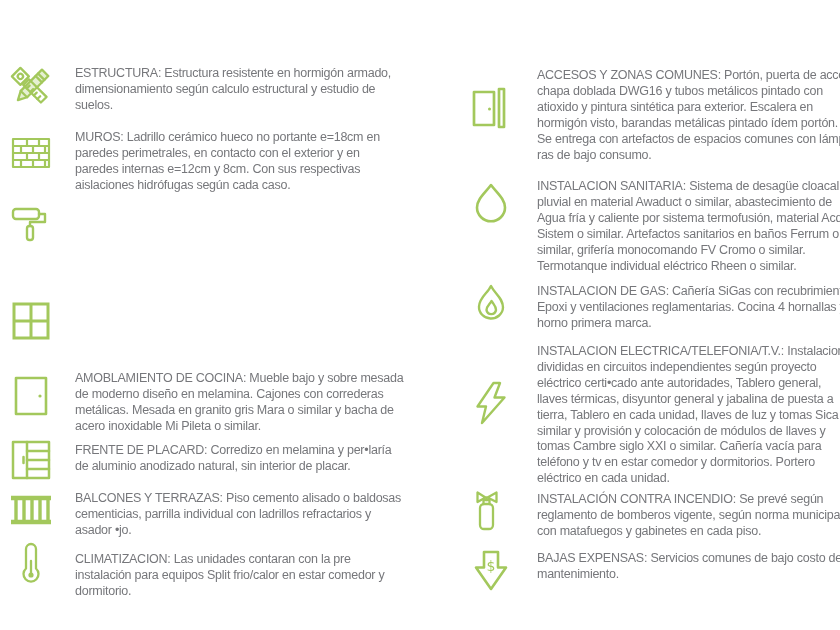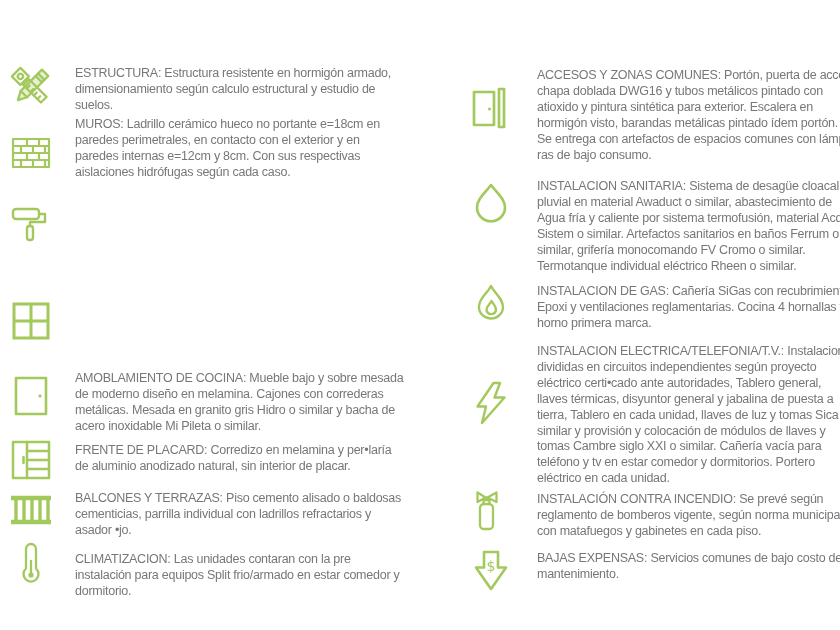--- a/index.html
+++ b/index.html
@@ -108,35 +108,35 @@
     <svg viewBox="0 0 46 46" fill="none" stroke="#a3c85c" stroke-width="2.3" stroke-linecap="round" stroke-linejoin="round">
       <path d="M18 8 a5 5 0 0 1 10 0 V27.5 a7.5 7.5 0 1 1 -10 0 Z"></path>
       <circle cx="23" cy="34" r="2.6" fill="#a3c85c" stroke="none"></circle>
       <line x1="23" y1="32" x2="23" y2="20"></line>
     </svg>
   </div>
 
   <div class="txt" style="left:75px;top:66px">ESTRUCTURA: Estructura resistente en hormigón armado,
 dimensionamiento según calculo estructural y estudio de
 suelos.</div>
-  <div class="txt" style="left:75px;top:117px">MUROS: Ladrillo cerámico hueco no portante e=18cm en
+  <div class="txt" style="left:75px;top:130px">MUROS: Ladrillo cerámico hueco no portante e=18cm en
 paredes perimetrales, en contacto con el exterior y en
 paredes internas e=12cm y 8cm. Con sus respectivas
 aislaciones hidrófugas según cada caso.</div>
   <div class="txt" style="left:75px;top:371px">AMOBLAMIENTO DE COCINA: Mueble bajo y sobre mesada
 de moderno diseño en melamina. Cajones con correderas
-metálicas. Mesada en granito gris Hidro o similar y bacha de
+metálicas. Mesada en granito gris Mara o similar y bacha de
 acero inoxidable Mi Pileta o similar.</div>
   <div class="txt" style="left:75px;top:491px">BALCONES Y TERRAZAS: Piso cemento alisado o baldosas
 cementicias, parrilla individual con ladrillos refractarios y
 asador •jo.</div>
   <div class="txt" style="left:75px;top:443px">FRENTE DE PLACARD: Corredizo en melamina y per•laría
 de aluminio anodizado natural, sin interior de placar.</div>
   <div class="txt" style="left:75px;top:552px">CLIMATIZACION: Las unidades contaran con la pre
-instalación para equipos Split frio/armado en estar comedor y
+instalación para equipos Split frio/calor en estar comedor y
 dormitorio.</div>
 
   <div class="icon" style="left:468px;top:85px">
     <svg viewBox="0 0 46 46" fill="none" stroke="#a3c85c" stroke-width="2.7" stroke-linejoin="round">
       <rect x="6" y="7" width="20" height="33"></rect>
       <circle cx="21.5" cy="24" r="1.5" fill="#a3c85c" stroke="none"></circle>
       <rect x="31" y="4" width="5" height="38"></rect>
     </svg>
   </div>
 

